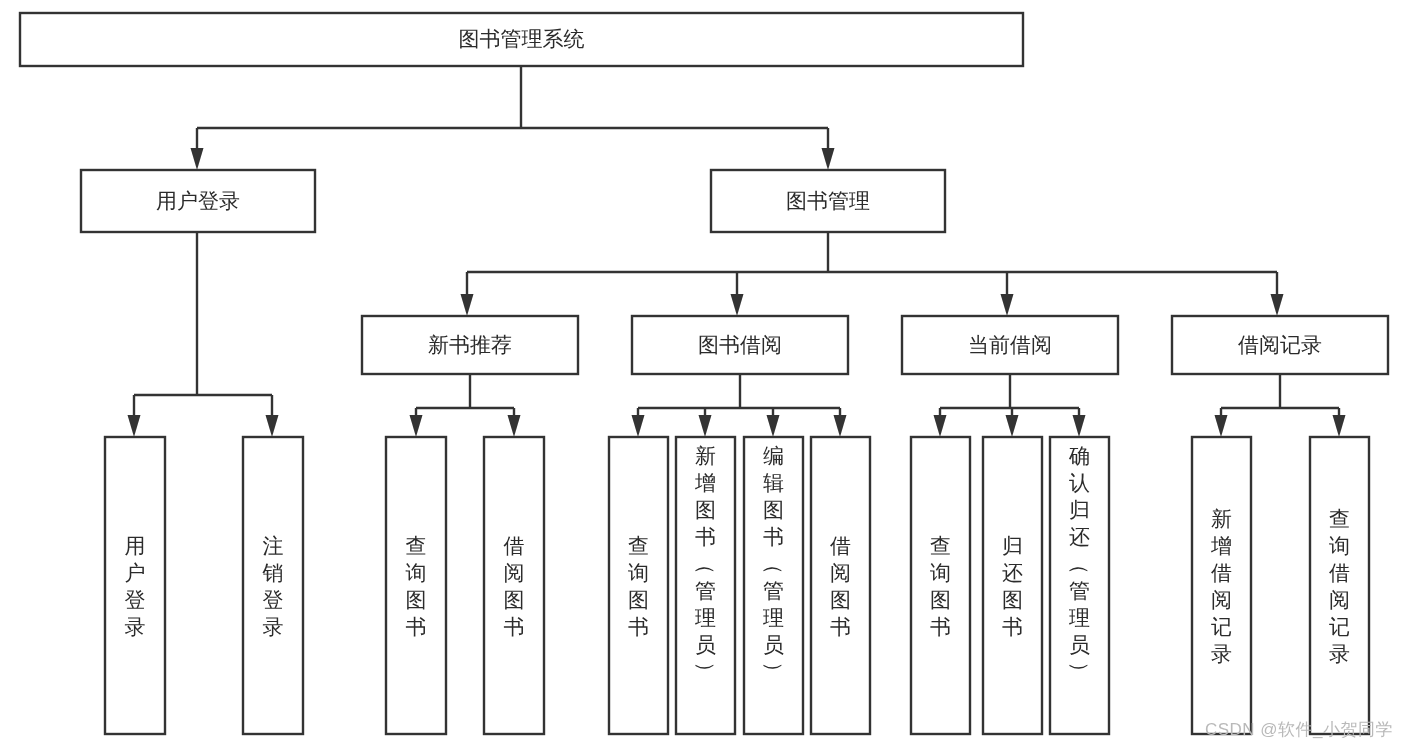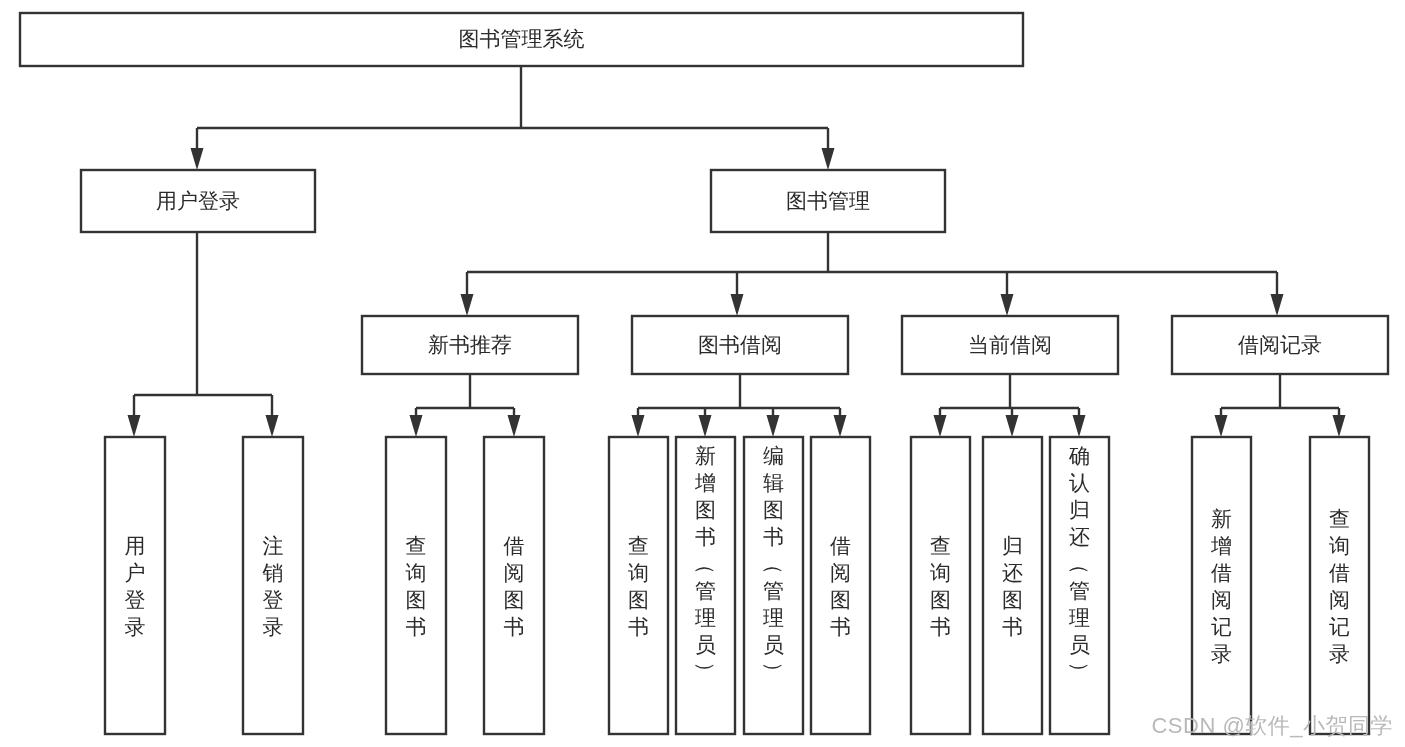--- a/index.html
+++ b/index.html
@@ -50,21 +50,21 @@
     font-family: "Liberation Sans", "DejaVu Sans", sans-serif;
     font-size: 21px;
     fill: #2b2b2b;
     text-anchor: middle;
   }
   .watermark {
     position: absolute;
     right: 12px;
     bottom: 6px;
     font-family: "Liberation Sans", "DejaVu Sans", sans-serif;
-    font-size: 22px;
+    font-size: 17px;
     color: #b9b9b9;
     white-space: nowrap;
     letter-spacing: 0.5px;
   }
 </style>
 </head>
 <body>
 
 <div id="diagram-root">
   <svg class="flow" viewBox="0 0 1405 747">

